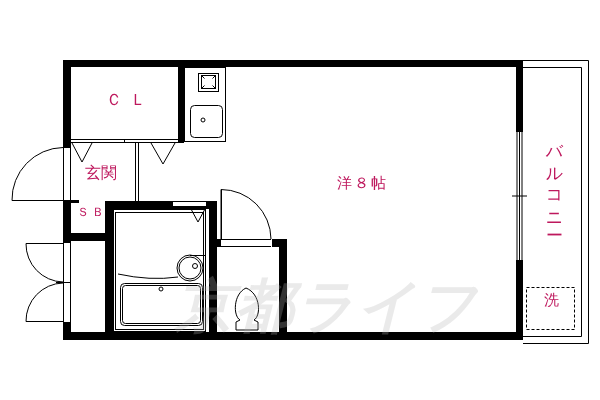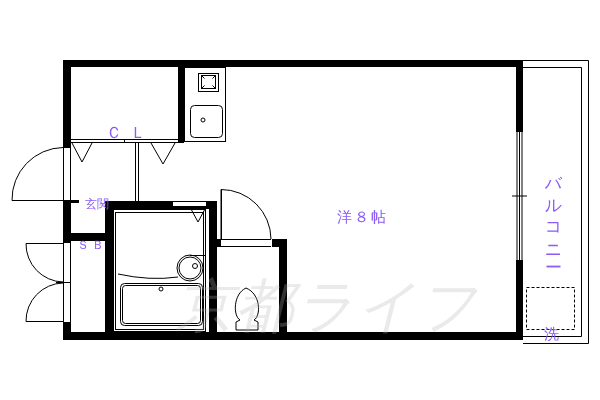--- a/index.html
+++ b/index.html
@@ -1,30 +1,30 @@
 <!DOCTYPE html>
 <html><head>
   <meta charset="utf-8">
   <style>
     html, body { margin: 0; padding: 0; background: #ffffff; }
     body { width: 600px; height: 400px; position: relative; overflow: hidden;
            font-family: "DejaVu Sans", sans-serif; }
     #plan { position: absolute; left: 0; top: 0; width: 600px; height: 400px; }
     .wall { fill: #000000; }
     .thin { fill: none; stroke: #000000; stroke-width: 1; }
-    .label { position: absolute; color: #8b5cf6; font-family: Liberation Sans, sans-serif;
-             white-space: nowrap; line-height: 1; margin-top: 32px; }
+    .label { position: absolute; color: #be185d; font-family: Liberation Mono, monospace;
+             white-space: nowrap; line-height: 1; }
     .lbl-cl { left: 106px; top: 93px; font-size: 16px; letter-spacing: 8px; }
-    .lbl-genkan { left: 85px; top: 166px; font-size: 12px; }
+    .lbl-genkan { left: 85px; top: 166px; font-size: 16px; }
     .lbl-sb { left: 77px; top: 207px; font-size: 12px; letter-spacing: 3px; text-align: right; }
     .lbl-room { left: 337px; top: 177px; font-size: 15px; letter-spacing: 2px; }
     .lbl-balcony { left: 545px; top: 132px; font-size: 17px; writing-mode: vertical-rl;
                    letter-spacing: 4px; }
     .lbl-wash { left: 544px; top: 294px; font-size: 15px; }
-    .watermark { position: absolute; left: 175px; top: 268px; font-size: 58px; font-weight: normal;
+    .watermark { position: absolute; left: 175px; top: 268px; font-size: 58px; font-weight: bold;
                  font-style: italic; color: rgba(180,180,180,0.28); letter-spacing: 2px;
                  font-family: "DejaVu Sans", sans-serif; pointer-events: none; }
   </style>
 </head>
 <body>
 
 <svg id="plan" viewBox="0 0 600 400" xmlns="http://www.w3.org/2000/svg">
 
   <g>
     <rect class="wall" x="63" y="60" width="460" height="7"></rect>

